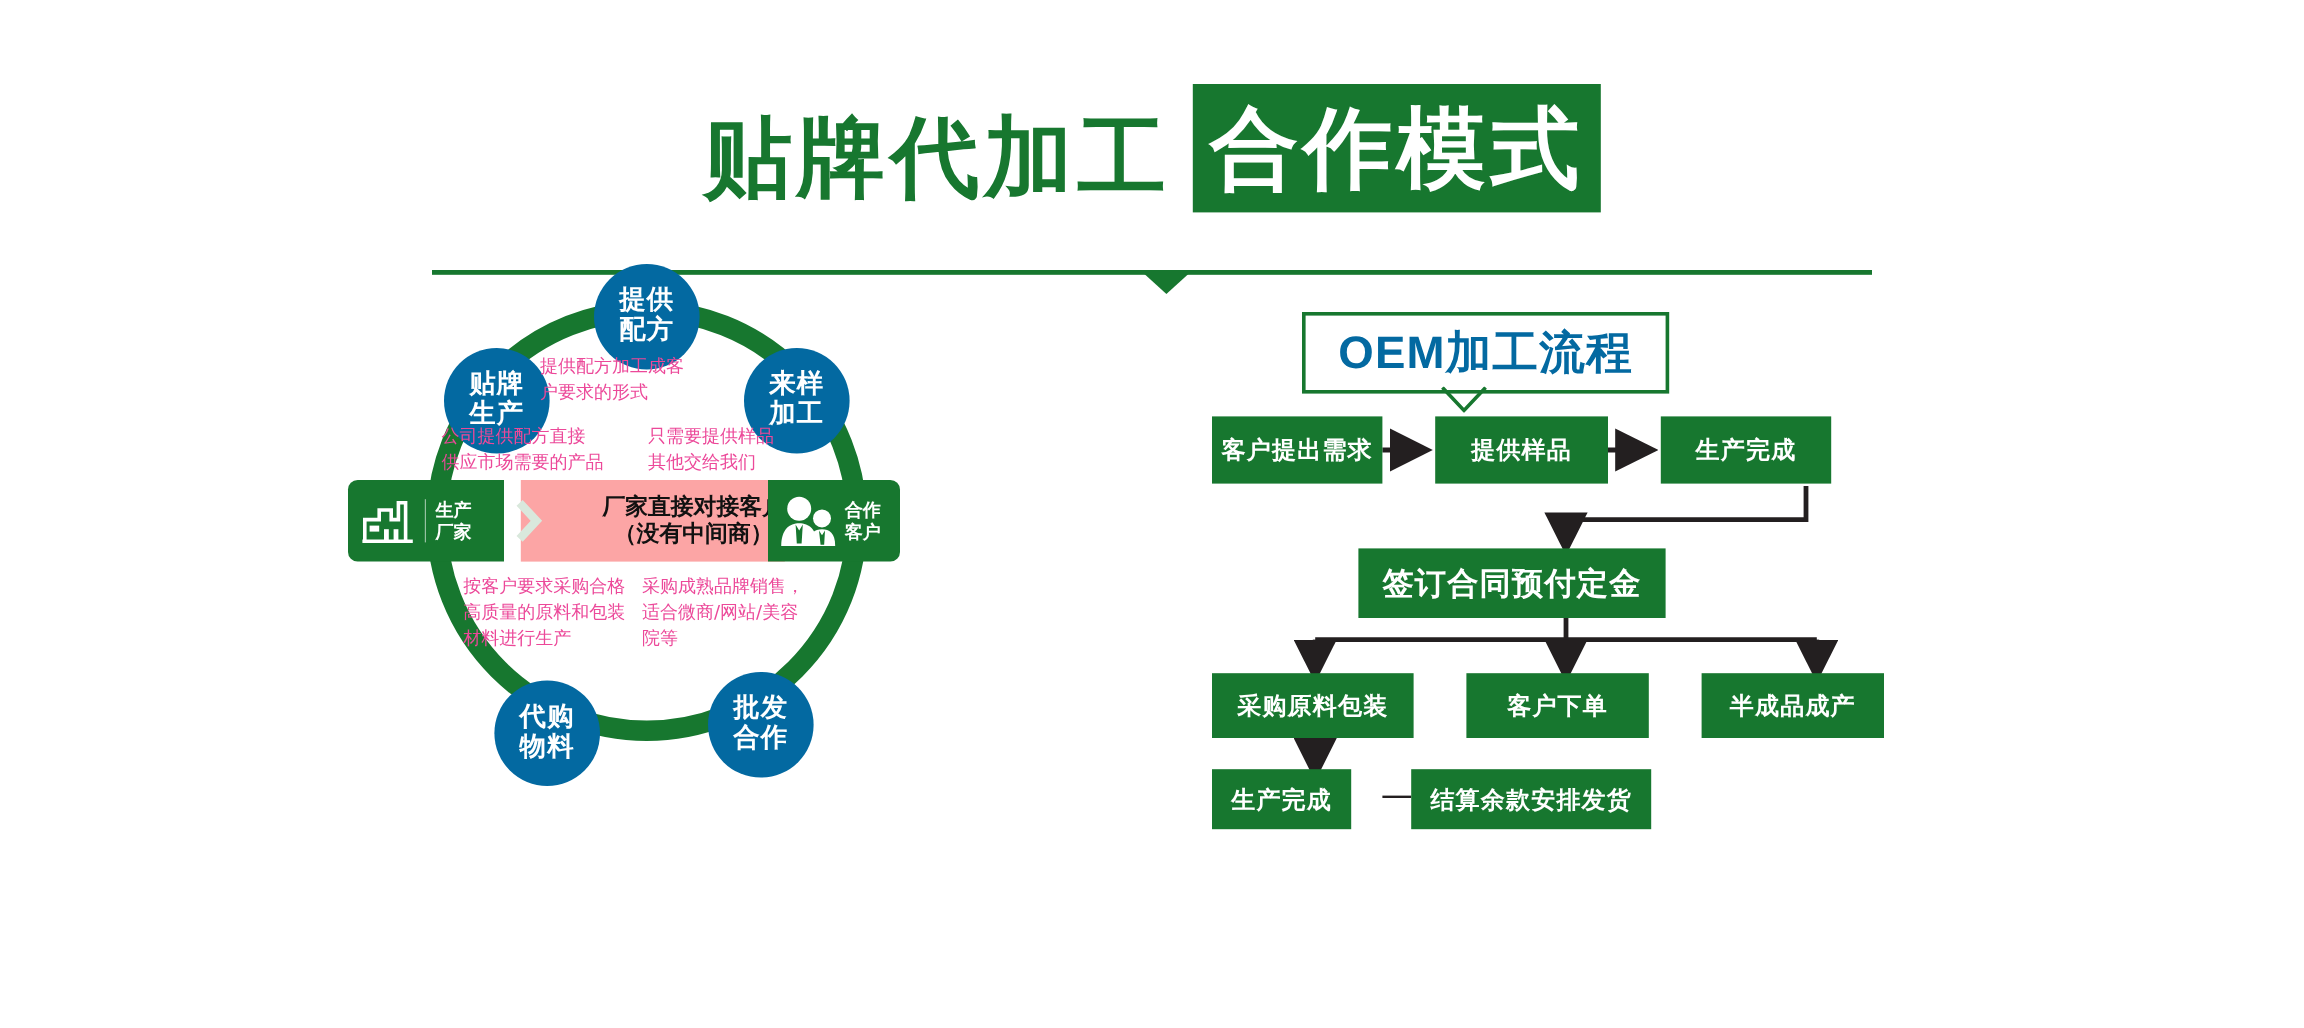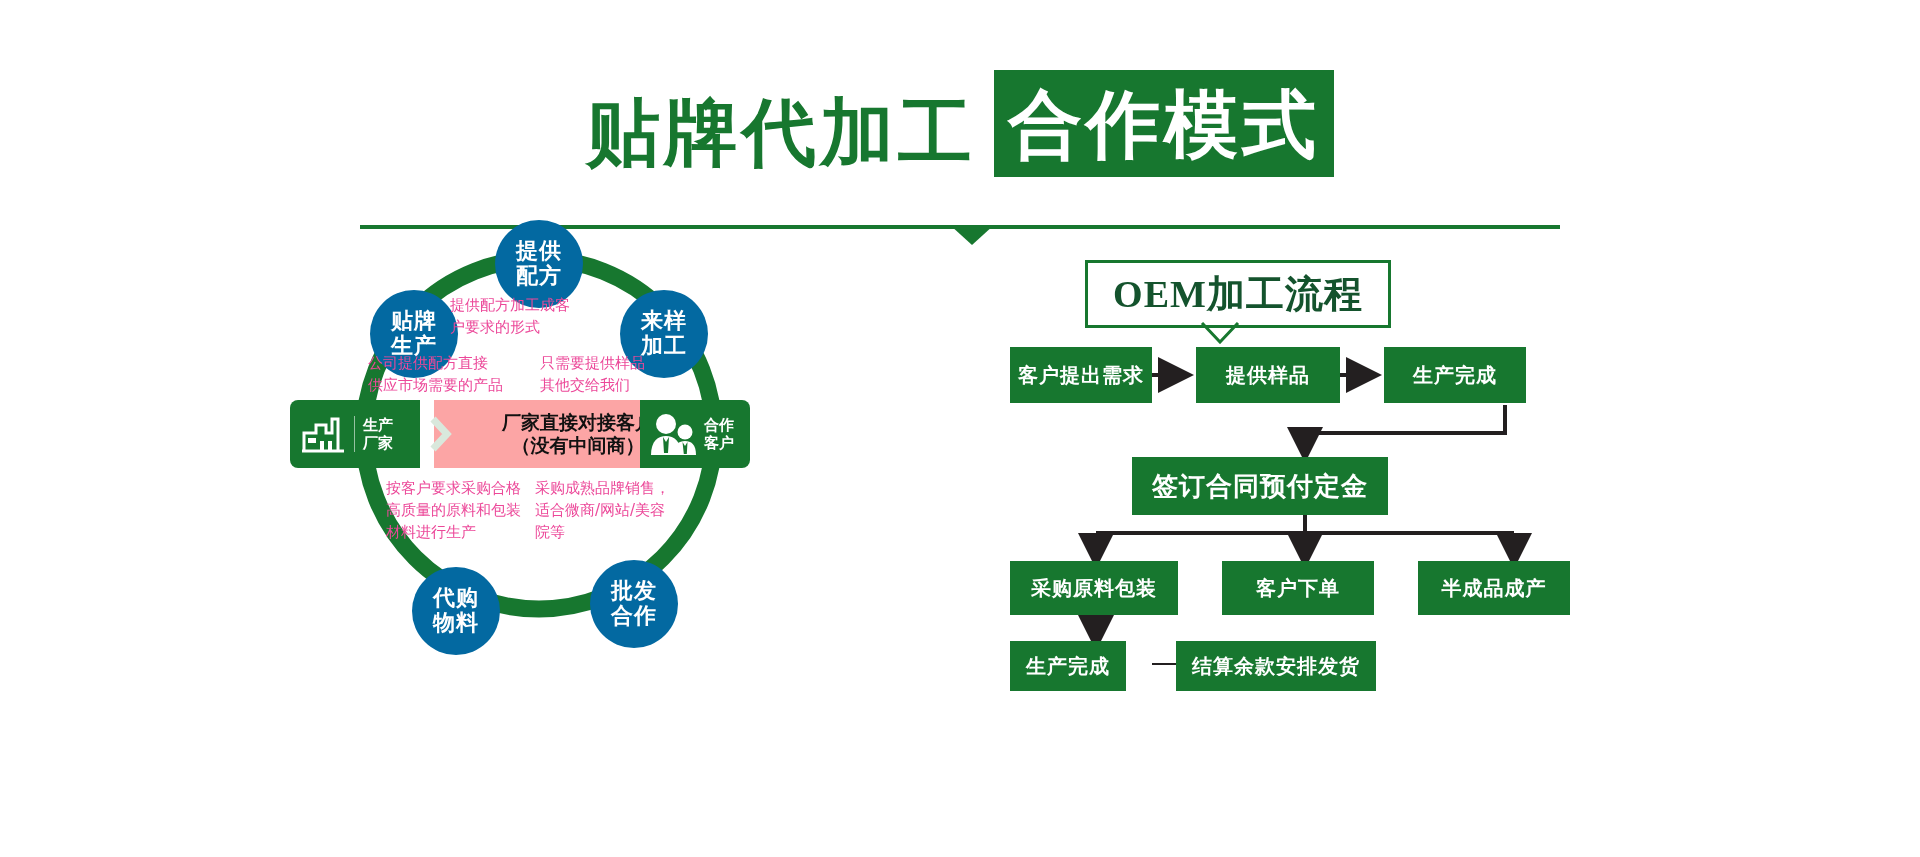--- a/index.html
+++ b/index.html
@@ -103,22 +103,22 @@
   .chev{position:absolute;top:16px;width:22px;height:36px;}
 
   
   .flow-area{position:absolute;left:1000px;top:265px;width:620px;height:400px;}
   .oem-title{
     position:absolute;left:85px;top:-5px;width:300px;height:62px;
     border:3px solid #17772f;background:#fff;
     display:flex;align-items:center;justify-content:center;
   }
   .oem-title span{
-    color:#14532d;font-weight:bold;font-size:38px;letter-spacing:1px;
-    font-family:Liberation Serif, serif;
+    color:#0369a1;font-weight:bold;font-size:38px;letter-spacing:1px;
+    font-family:Liberation Sans, sans-serif;
   }
   .oem-notch{position:absolute;left:200px;top:57px;width:40px;height:22px;}
 
   .fbox{
     position:absolute;background:#17772f;color:#fff;font-weight:bold;
     display:flex;align-items:center;justify-content:center;
     font-size:20px;letter-spacing:1px;
     font-family:"DejaVu Sans","Liberation Sans",sans-serif;
     text-align:center;
   }

